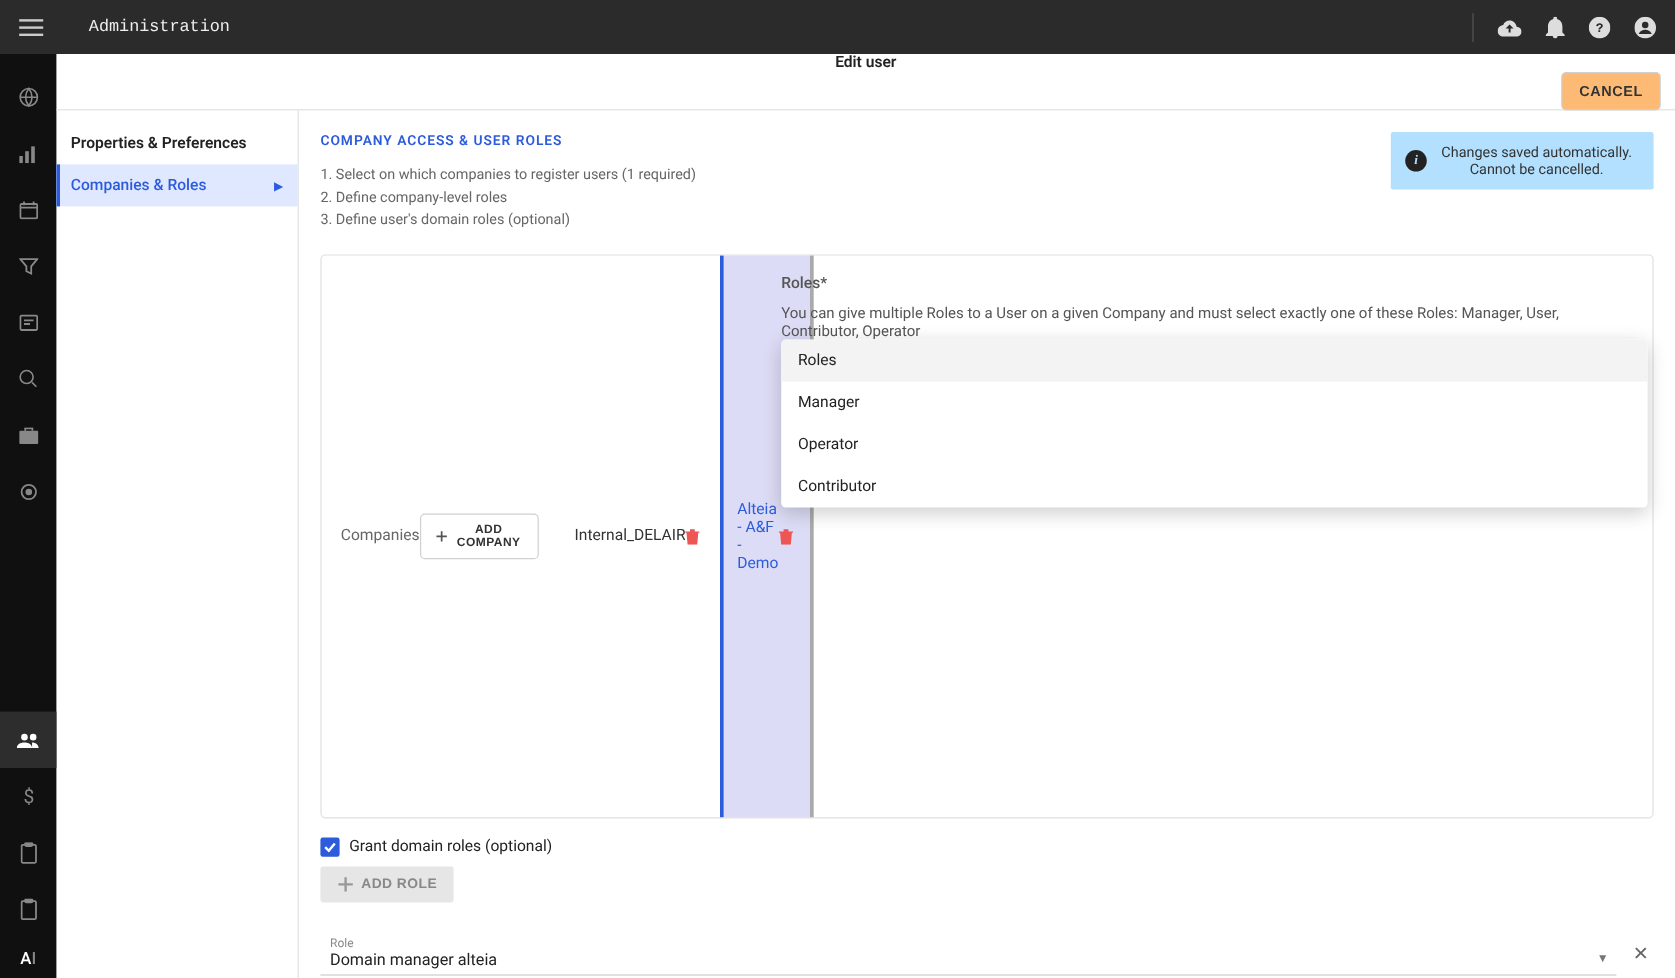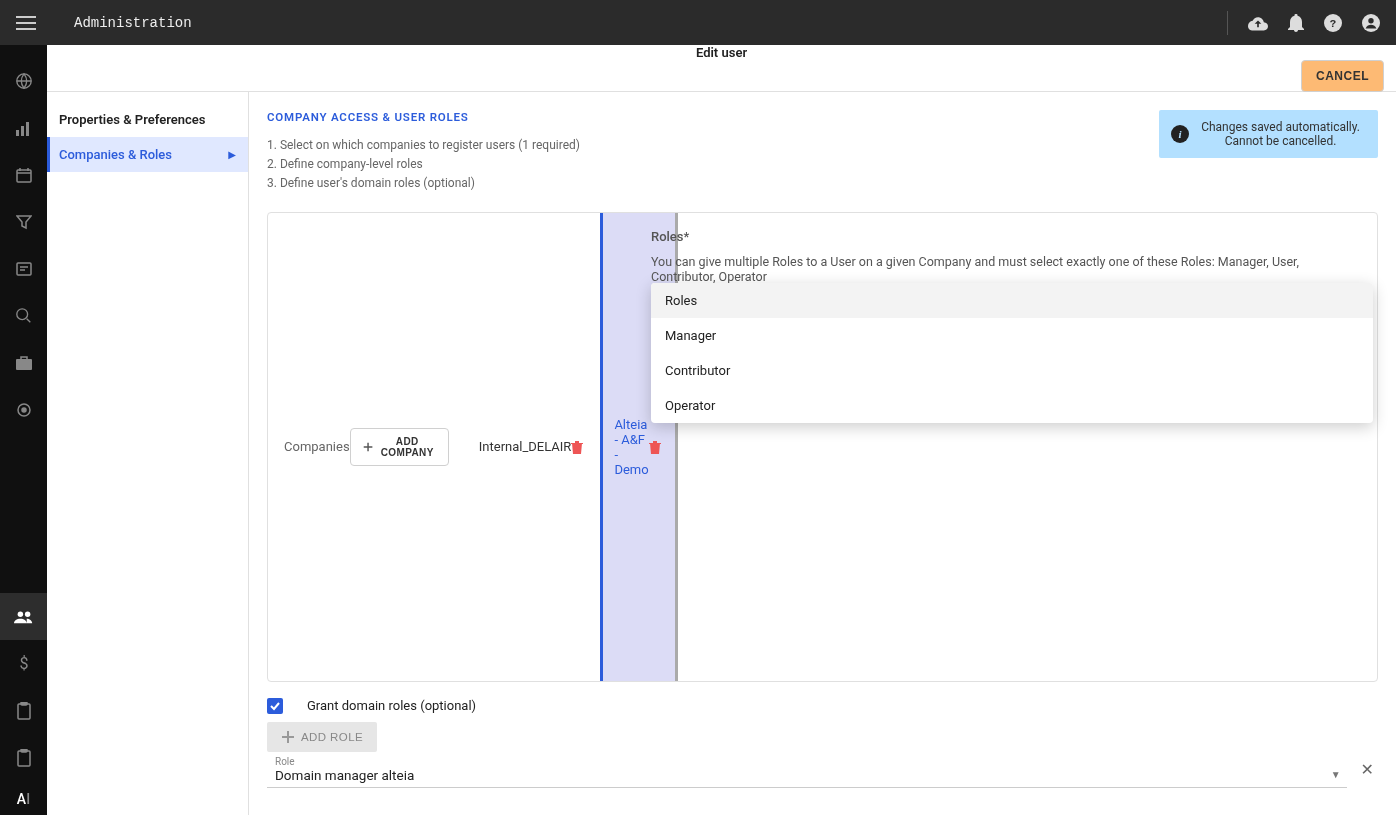--- a/index.html
+++ b/index.html
@@ -53,26 +53,26 @@
 .roles-title { font-size: 13px; font-weight: 500; color: #555; margin-bottom: 10px; }
 .roles-desc { font-size: 12.5px; color: #555; margin-bottom: 18px; }
 .role-field { border: 1px solid #ccc; border-radius: 4px; padding: 6px 10px; position: relative; }
 .role-label { position: absolute; top: -7px; left: 9px; background: #fff; padding: 0 4px; font-size: 10px; color: #777; }
 
 .dropdown { position: absolute; left: 16px; right: 4px; top: 70px; background: #fff; box-shadow: 0 4px 16px rgba(0,0,0,0.2); border-radius: 4px; z-index: 10; overflow: hidden; }
 .dd-item { padding: 10px 14px; font-size: 13px; color: #222; cursor: pointer; }
 .dd-item:first-child { background: #f3f3f3; }
 
 .domain-section { margin-top: 16px; }
-.checkbox-row { display: flex; align-items: center; gap: 24px; margin-bottom: 8px; }
+.checkbox-row { display: flex; align-items: center; gap: 8px; margin-bottom: 8px; }
 .checkbox { width: 16px; height: 16px; background: #2c5cdb; border-radius: 2px; display: flex; align-items: center; justify-content: center; cursor: pointer; }
 .checkbox svg { width: 12px; height: 12px; }
 .checkbox-label { font-size: 13px; color: #222; }
 .domain-desc { font-size: 12px; color: #888; margin-bottom: 8px; }
-.add-role-btn { background: #e6e6e6; border: none; padding: 8px 14px; font-size: 11.5px; font-weight: 400; letter-spacing: 0.4px; color: #888; display: flex; align-items: center; gap: 6px; border-radius: 2px; cursor: not-allowed; margin-bottom: 0; }
+.add-role-btn { background: #e6e6e6; border: none; padding: 8px 14px; font-size: 11.5px; font-weight: 700; letter-spacing: 0.4px; color: #888; display: flex; align-items: center; gap: 6px; border-radius: 2px; cursor: not-allowed; margin-bottom: 25px; }
 .domain-role-row { display: flex; align-items: center; gap: 10px; }
 .domain-role-field { flex: 1; border-bottom: 1px solid #ccc; position: relative; padding: 4px 0 4px 8px; }
 .drf-label { font-size: 10px; color: #888; }
 .drf-value { font-size: 13.5px; color: #222; display: flex; align-items: center; justify-content: space-between; }
 .drf-arrow { color: #777; font-size: 10px; padding-right: 6px; }
 .close-x { color: #666; cursor: pointer; font-size: 16px; padding: 4px; }
 
 svg { display: block; }
 </style>
 </head>
@@ -249,22 +249,22 @@
         <div class="roles-panel">
           <div class="roles-title">Roles*</div>
           <div class="roles-desc">You can give multiple Roles to a User on a given Company and must select exactly one of these Roles: Manager, User, Contributor, Operator</div>
           <div class="role-field">
             <div class="role-label">Role</div>
             <div style="height:16px"></div>
           </div>
           <div class="dropdown">
             <div class="dd-item">Roles</div>
             <div class="dd-item">Manager</div>
+            <div class="dd-item">Operator</div>
             <div class="dd-item">Contributor</div>
-            <div class="dd-item">Operator</div>
           </div>
         </div>
       </div>
 
       <div class="domain-section">
         <div class="checkbox-row">
           <div class="checkbox">
             <svg viewBox="0 0 12 12">
                 <path d="M2 6l3 3 5-6" stroke="#fff" stroke-width="2" fill="none"></path>
               </svg>

